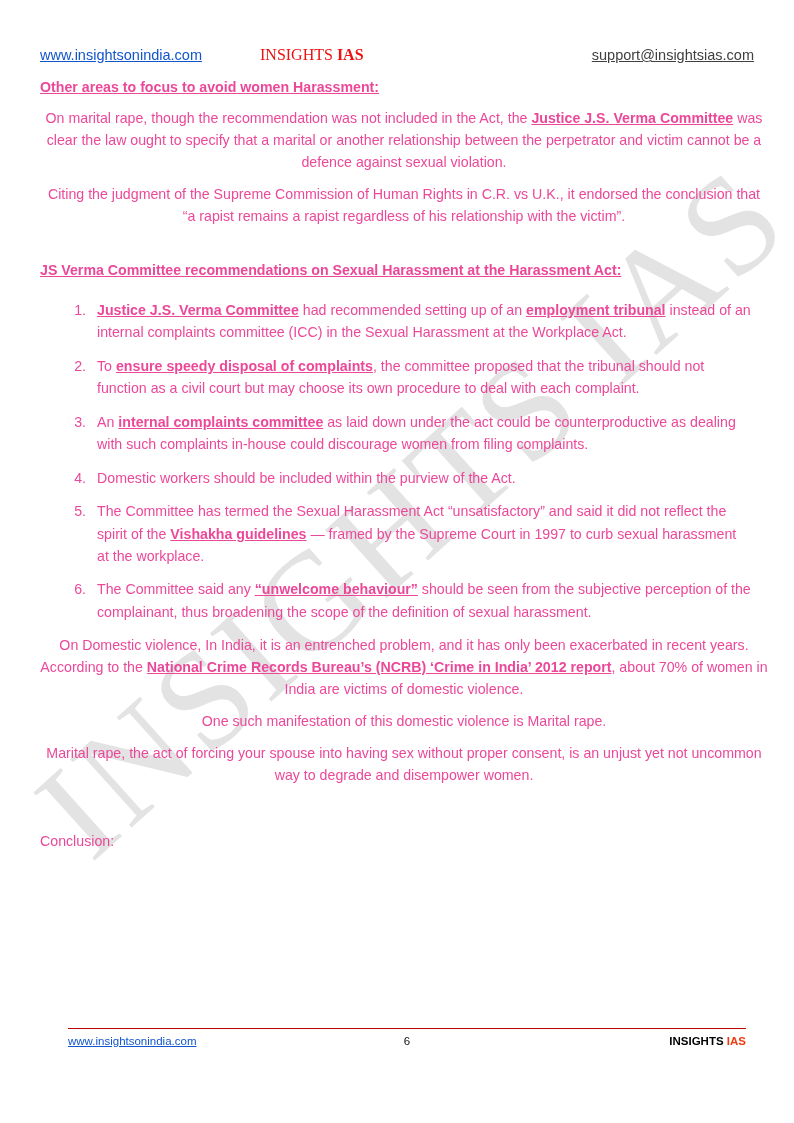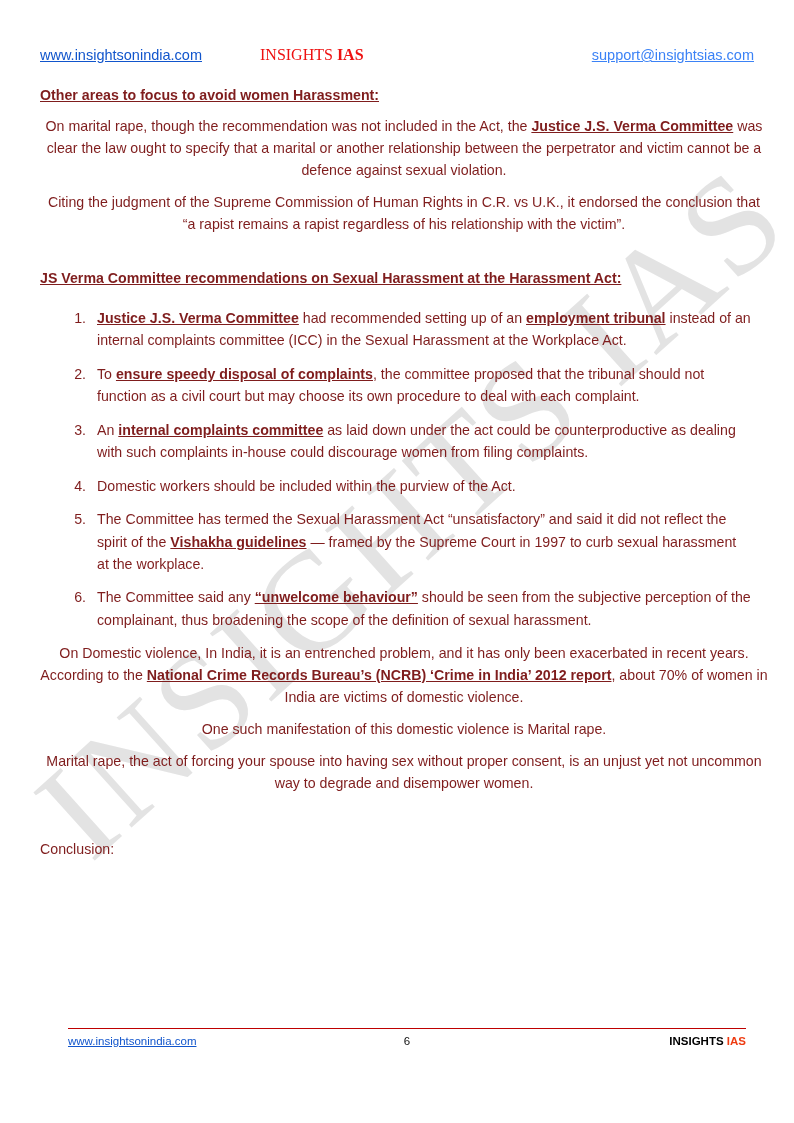--- a/index.html
+++ b/index.html
@@ -77,34 +77,34 @@
     font-family: "Liberation Serif", serif;
     color: #ee1111;
     font-size: 16px;
     white-space: nowrap;
     margin-left: 58px;
   }
   .header-brand .brand-ias {
     font-weight: bold;
   }
   .header-email-link {
-    color: #3b82f6;
+    color: #404040;
     text-decoration: underline;
     font-size: 14.5px;
     white-space: nowrap;
     margin-left: auto;
   }
 
   
   .body-area {
     position: absolute;
     left: 40px;
-    top: 84px;
+    top: 76px;
     width: 728px;
-    color: #7f1d1d;
+    color: #ec4899;
     font-size: 14.2px;
     line-height: 1.55;
   }
 
   .h-underline {
     font-weight: bold;
     text-decoration: underline;
     margin: 0 0 9px 0;
     font-size: 14.2px;
   }

